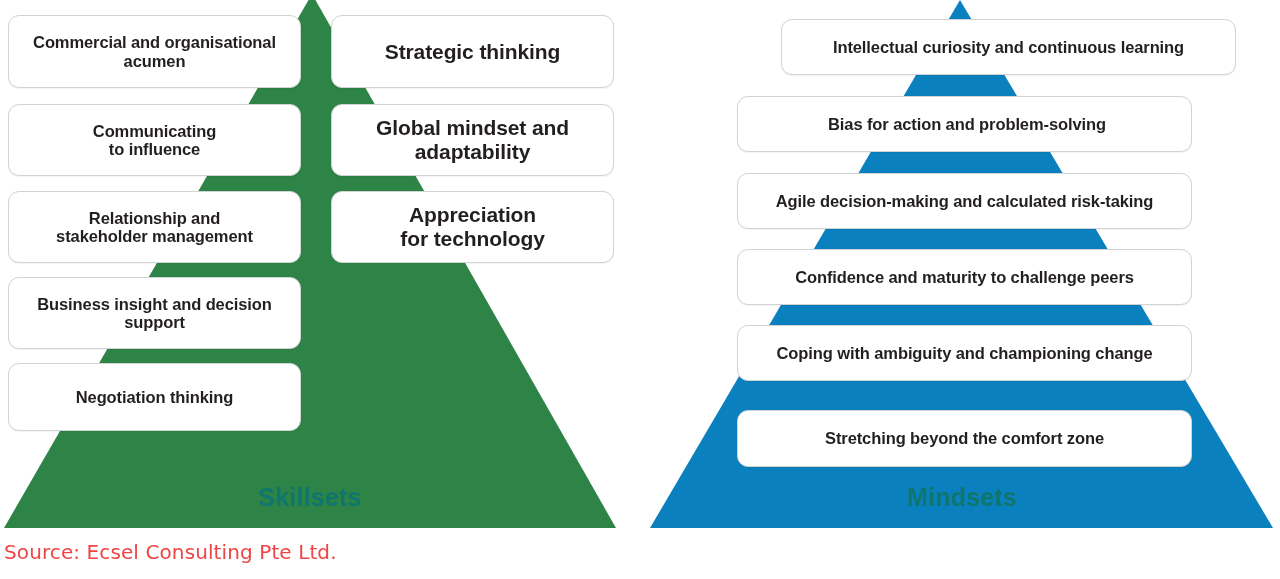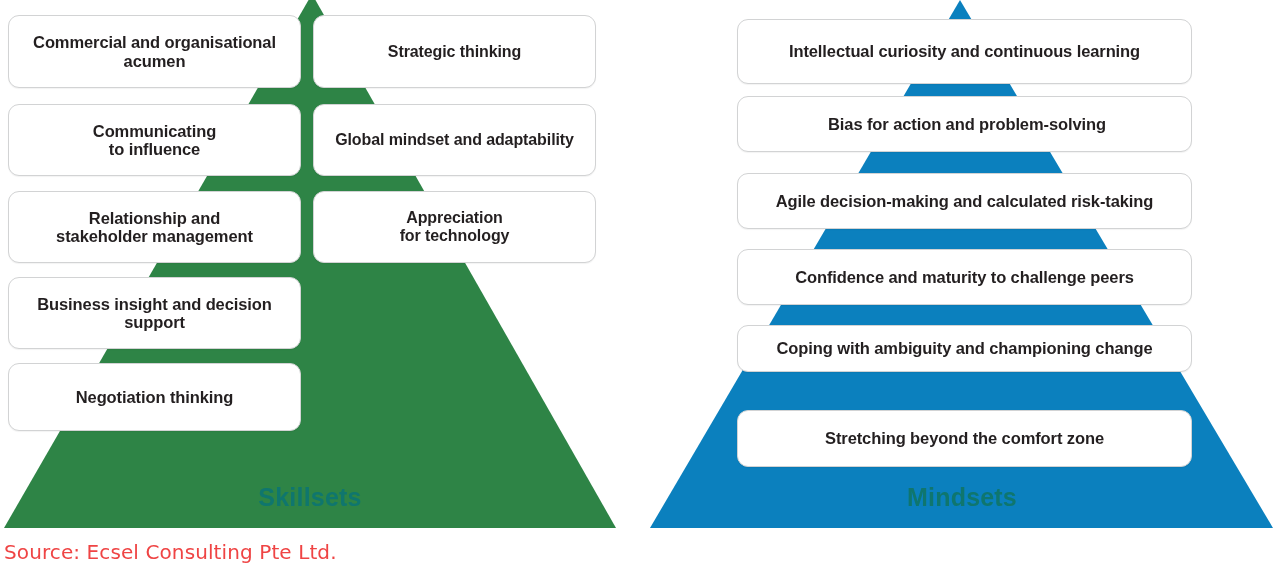--- a/index.html
+++ b/index.html
@@ -44,39 +44,39 @@
     color: #231f20;
     font-weight: bold;
     line-height: 1.12;
     letter-spacing: -0.1px;
     padding: 2px 8px;
     box-shadow: 0 1px 1px rgba(0,0,0,0.05);
   }
 
   
   .card.skill-left  { left: 8px;  width: 293px; font-size: 16.5px; }
-  .card.skill-right { left: 313px; width: 283px; font-size: 16px; }
+  .card.skill-right { left: 331px; width: 283px; font-size: 21px; }
 
   .row1 { top: 15px;  height: 73px; }
   .row2 { top: 104px; height: 72px; }
   .row3 { top: 191px; height: 72px; text-align: center; }
   .row4 { top: 277px; height: 72px; }
   .row5 { top: 363px; height: 68px; }
 
   
   .card.mindset {
     left: 737px;
     width: 455px;
     font-size: 16.5px;
   }
-  .m1 { top: 19px;  height: 65px; }
+  .m1 { top: 19px;  height: 56px; margin-left: 44px; }
   .m2 { top: 96px;  height: 56px; padding-left: 13px; }
   .m3 { top: 173px; height: 56px; }
   .m4 { top: 249px; height: 56px; align-items: center; }
-  .m5 { top: 325px; height: 47px; }
+  .m5 { top: 325px; height: 56px; }
   .m6 { top: 402px; height: 57px; margin-top: 8px; }
 
   
   .base-label {
     position: absolute;
     color: #0f766e;
     font-weight: bold;
     font-size: 25px;
     letter-spacing: 0.2px;
     text-align: center;

